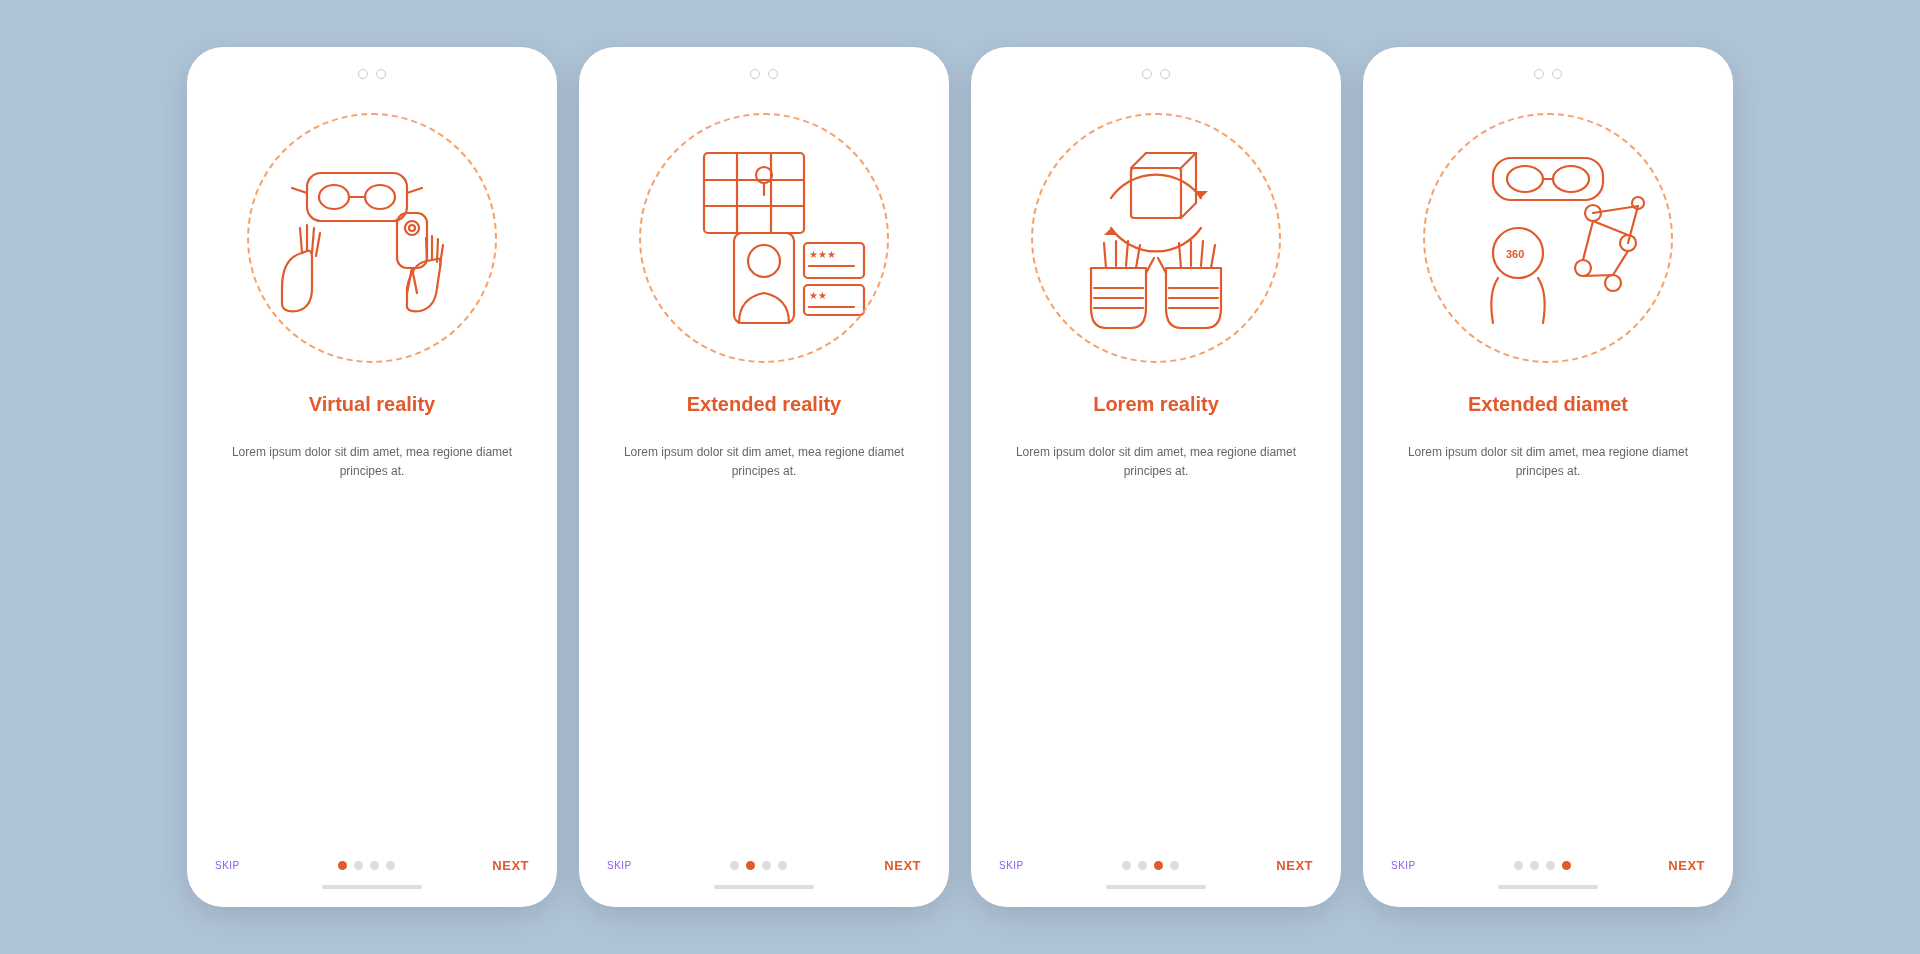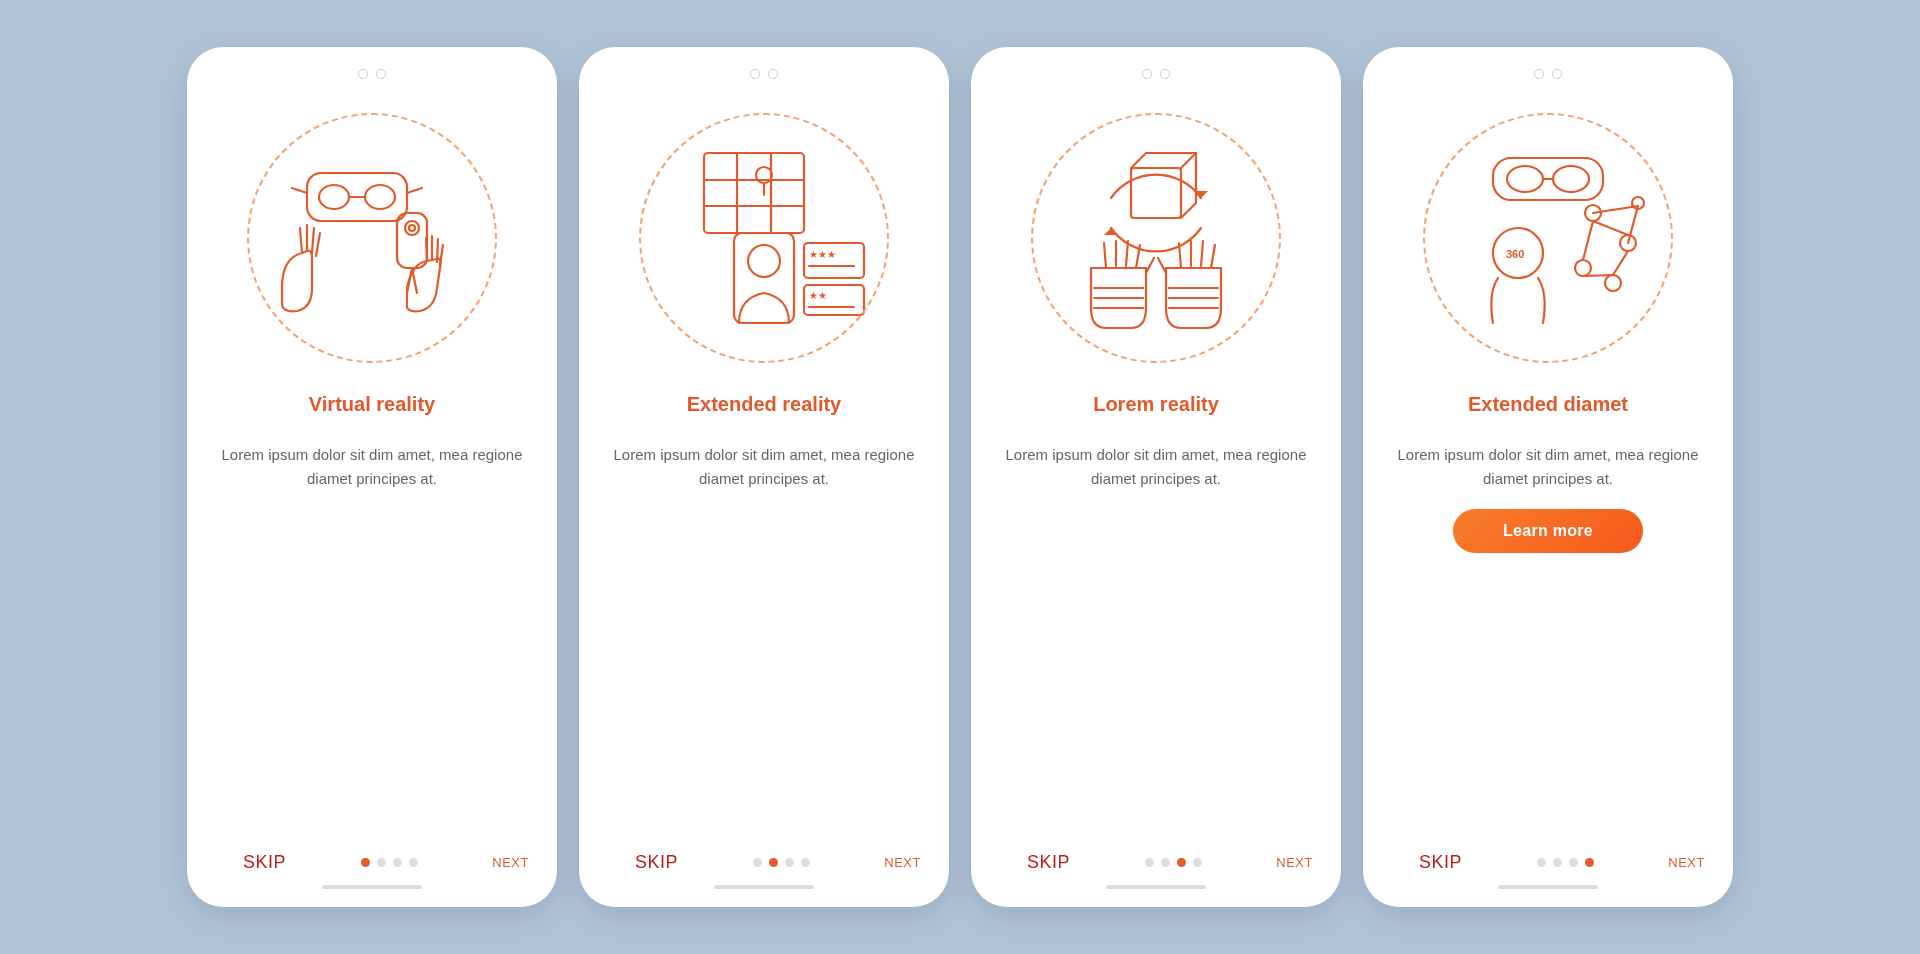--- a/index.html
+++ b/index.html
@@ -73,21 +73,21 @@
 
     .card-title {
       font-size: 20px;
       font-weight: 600;
       color: #e05a2b;
       text-align: center;
       margin-bottom: 27px;
     }
 
     .card-body {
-      font-size: 15px;
+      font-size: 12px;
       color: #666;
       text-align: center;
       line-height: 1.6;
       margin-bottom: 18px;
     }
 
     .learn-more-btn {
       background: linear-gradient(135deg, #f97c2b 0%, #f55a1a 100%);
       color: #fff;
       border: none;
@@ -103,31 +103,30 @@
     .card-footer {
       display: flex;
       align-items: center;
       justify-content: space-between;
       width: 100%;
       margin-top: auto;
       padding-top: 8px;
     }
 
     .footer-skip {
-      font-size: 18px;
-      color: #b91c1c;
+      font-size: 10px;
+      color: #8b5cf6;
       font-weight: 500;
       letter-spacing: 0.5px;
-      margin-left: 28px;
     }
 
     .footer-next {
       font-size: 13px;
       color: #e05a2b;
-      font-weight: 400;
+      font-weight: 700;
       letter-spacing: 0.5px;
     }
 
     .footer-dots {
       display: flex;
       gap: 7px;
       align-items: center;
     }
 
     .footer-dot {
@@ -348,21 +347,20 @@
         <line x1="165" y1="108" x2="155" y2="147"></line>
         <line x1="165" y1="108" x2="200" y2="122"></line>
         <line x1="200" y1="138" x2="185" y2="162"></line>
         <line x1="185" y1="162" x2="155" y2="163"></line>
         <line x1="165" y1="100" x2="210" y2="93"></line>
         <line x1="200" y1="130" x2="210" y2="93"></line>
       </svg>
     </div>
     <div class="card-title">Extended diamet</div>
     <div class="card-body">Lorem ipsum dolor sit dim amet, mea regione diamet principes at.</div>
-    <button class="learn-more-btn">Learn more</button>
     <div class="spacer"></div>
     <div class="card-footer">
       <span class="footer-skip">SKIP</span>
       <div class="footer-dots">
         <div class="footer-dot"></div>
         <div class="footer-dot"></div>
         <div class="footer-dot"></div>
         <div class="footer-dot active"></div>
       </div>
       <span class="footer-next">NEXT</span>

